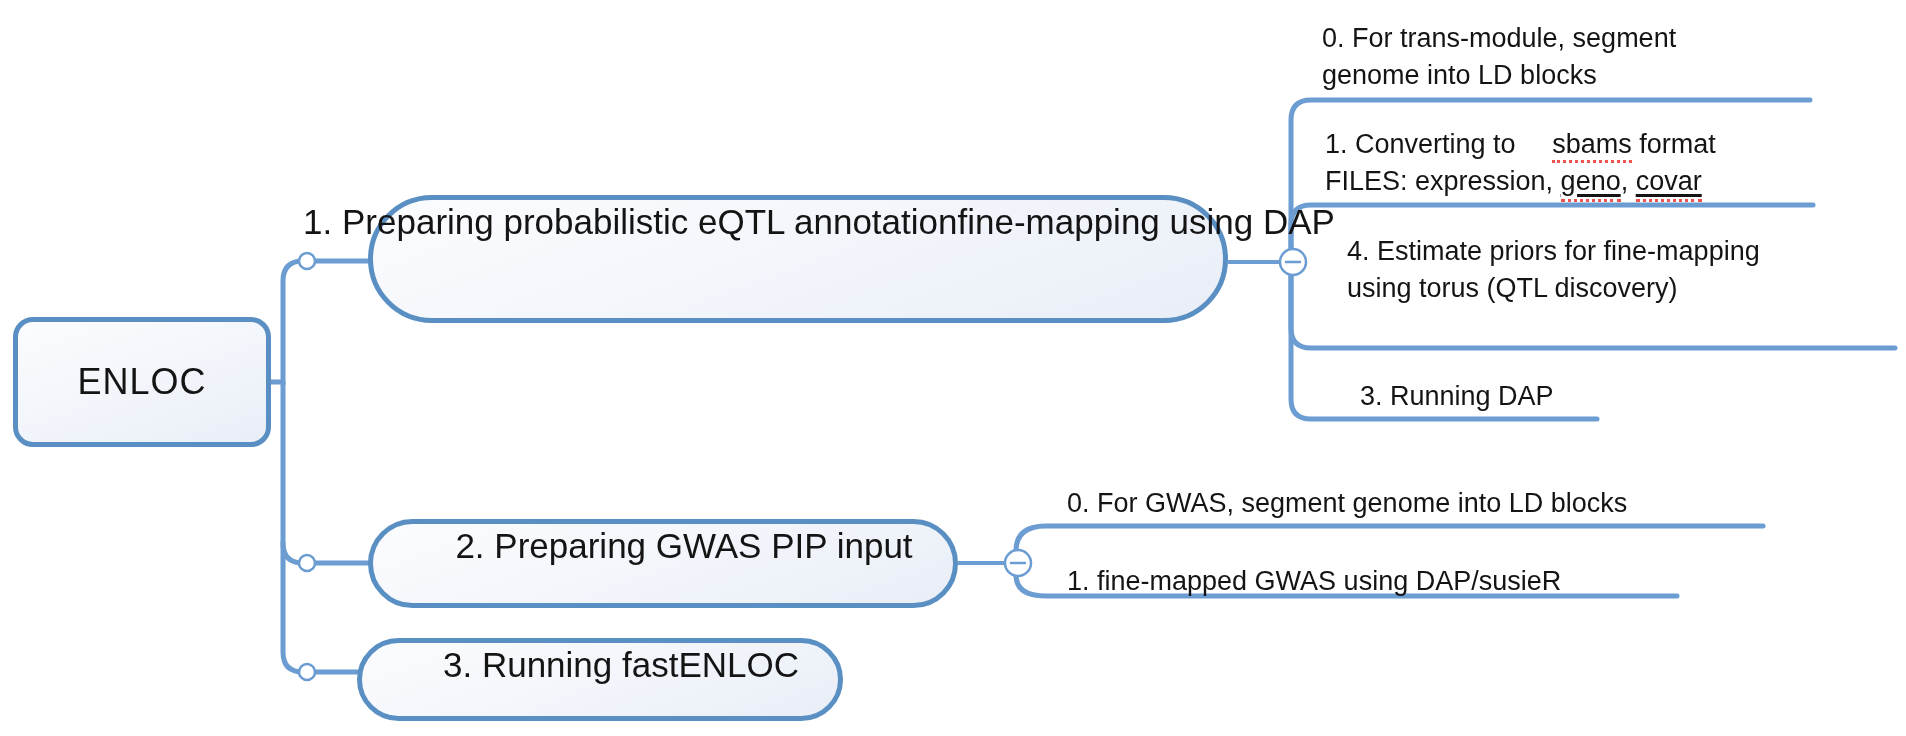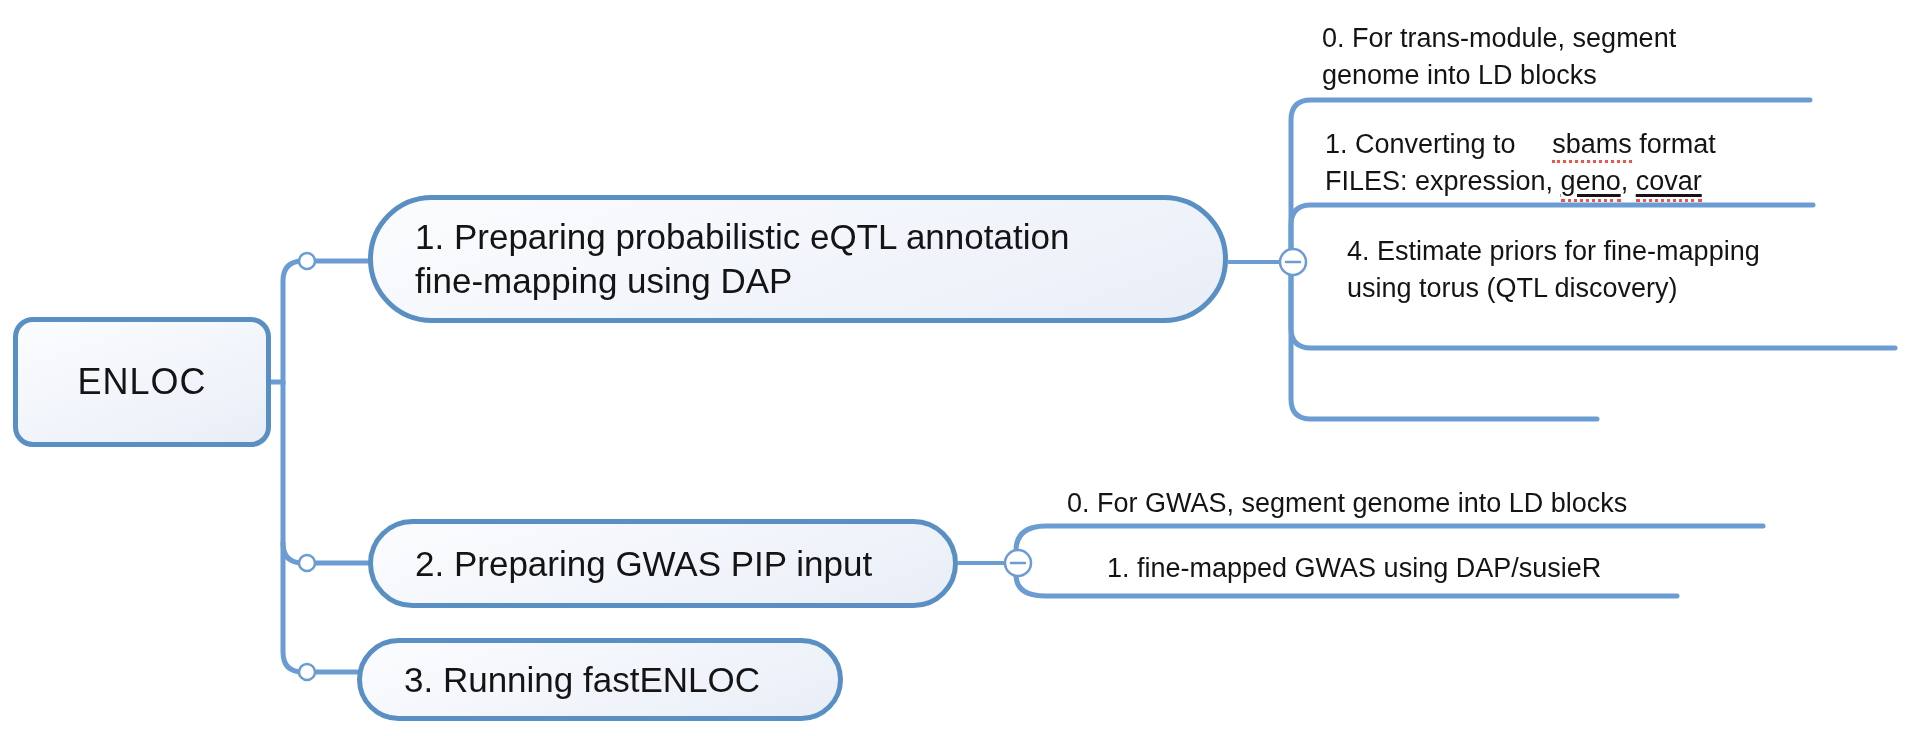--- a/index.html
+++ b/index.html
@@ -13,21 +13,21 @@
   }
   #connector-layer{position:absolute;left:0;top:0;width:1906px;height:736px;}
 
   
   .topic{
     position:absolute;
     box-sizing:border-box;
     border:5px solid #5a8fc3;
     background:linear-gradient(160deg,#fbfcfe 0%,#f3f6fb 45%,#e9eef7 100%);
     display:flex;
-    flex-direction:column;
+    flex-direction:row;
     justify-content:center;
   }
   .root-topic{
     left:13px;top:317px;width:258px;height:130px;
     border-radius:20px;
     align-items:center;
     font-size:36px;
     letter-spacing:1px;
     text-align:center;
   }
@@ -121,21 +121,24 @@
       <div class="leaf-line"><span>genome into LD blocks</span></div>
     </div>
   <div class="leaf" style="left:1325px;top:126px;">
       <div class="leaf-line"><span>1. Converting to </span><span class="seg-spell">sbams</span><span> format</span></div>
       <div class="leaf-line"><span>FILES: expression, </span><span class="seg-uspell">geno</span><span>, </span><span class="seg-uspell">covar</span></div>
     </div>
   <div class="leaf" style="left:1347px;top:233px;">
       <div class="leaf-line"><span>4. Estimate priors for fine-mapping</span></div>
       <div class="leaf-line"><span>using torus (QTL discovery)</span></div>
     </div>
+  <div class="leaf" style="left:1360px;top:378px;">
+      <div class="leaf-line"><span>3. Running DAP</span></div>
+    </div>
 
   <div class="leaf" style="left:1067px;top:485px;">
       <div class="leaf-line"><span>0. For GWAS, segment genome into LD blocks</span></div>
     </div>
-  <div class="leaf" style="left:1067px;top:550px;margin-left:40px;">
+  <div class="leaf" style="left:1067px;top:563px;">
       <div class="leaf-line"><span>1. fine-mapped GWAS using DAP/susieR</span></div>
     </div>
 
 </div>
 
 </body></html>

